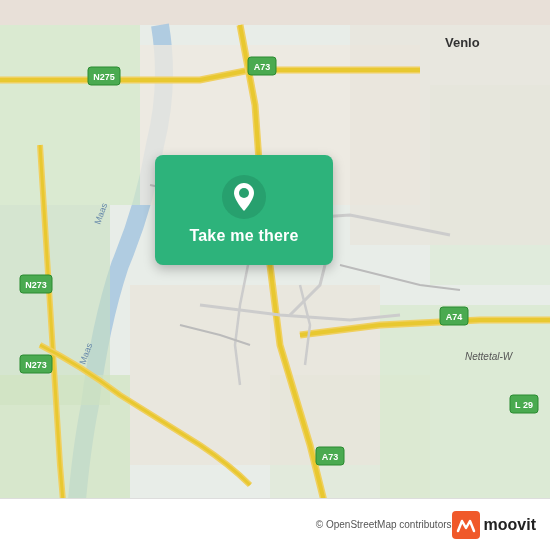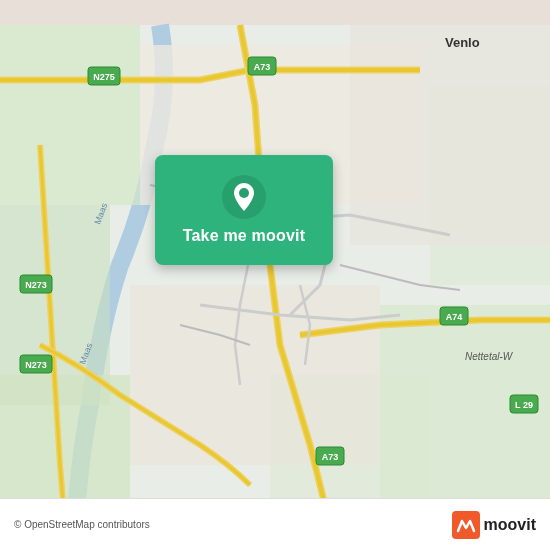--- a/index.html
+++ b/index.html
@@ -28,40 +28,39 @@
 
     
     #bottom-bar {
       position: absolute;
       bottom: 0; left: 0; right: 0;
       height: 52px;
       background: white;
       border-top: 1px solid #ddd;
       display: flex;
       align-items: center;
-      justify-content: space-between;
+      justify-content: flex-end;
       padding: 0 14px;
     }
 
     #copyright {
       font-size: 10px;
       color: #555;
     }
 
     #location-name {
       font-size: 14px;
       color: #222;
       font-weight: 500;
     }
 
     #moovit-logo {
       display: flex;
       align-items: center;
       gap: 4px;
-      margin-left: 40px;
     }
 
     #moovit-logo .logo-icon {
       width: 28px;
       height: 28px;
     }
 
     #moovit-logo .logo-text {
       font-size: 16px;
       font-weight: bold;
@@ -172,21 +171,21 @@
     <text x="100" y="200" font-size="9" fill="#6688aa" transform="rotate(-70, 100, 200)">Maas</text>
     <text x="85" y="340" font-size="9" fill="#6688aa" transform="rotate(-70, 85, 340)">Maas</text>
   </svg>
 
   <div id="action-card">
     <svg class="pin-icon" viewBox="0 0 44 44" xmlns="http://www.w3.org/2000/svg">
       <circle cx="22" cy="22" r="22" fill="#27a06e"></circle>
       <path d="M22 8 C16.5 8 12 12.5 12 18 C12 25 22 36 22 36 C22 36 32 25 32 18 C32 12.5 27.5 8 22 8Z" fill="white"></path>
       <circle cx="22" cy="18" r="5" fill="#27a06e"></circle>
     </svg>
-    <span class="card-label">Take me moovit</span>
+    <span class="card-label">Take me there</span>
   </div>
 
   <div id="bottom-bar">
     <div style="display:flex; flex-direction:column; gap:2px;">
       <span id="copyright">© OpenStreetMap contributors</span>
     </div>
     <div id="moovit-logo">
 
       <svg class="logo-icon" viewBox="0 0 28 28" xmlns="http://www.w3.org/2000/svg">
         <rect width="28" height="28" rx="4" fill="#f0592a"></rect>

